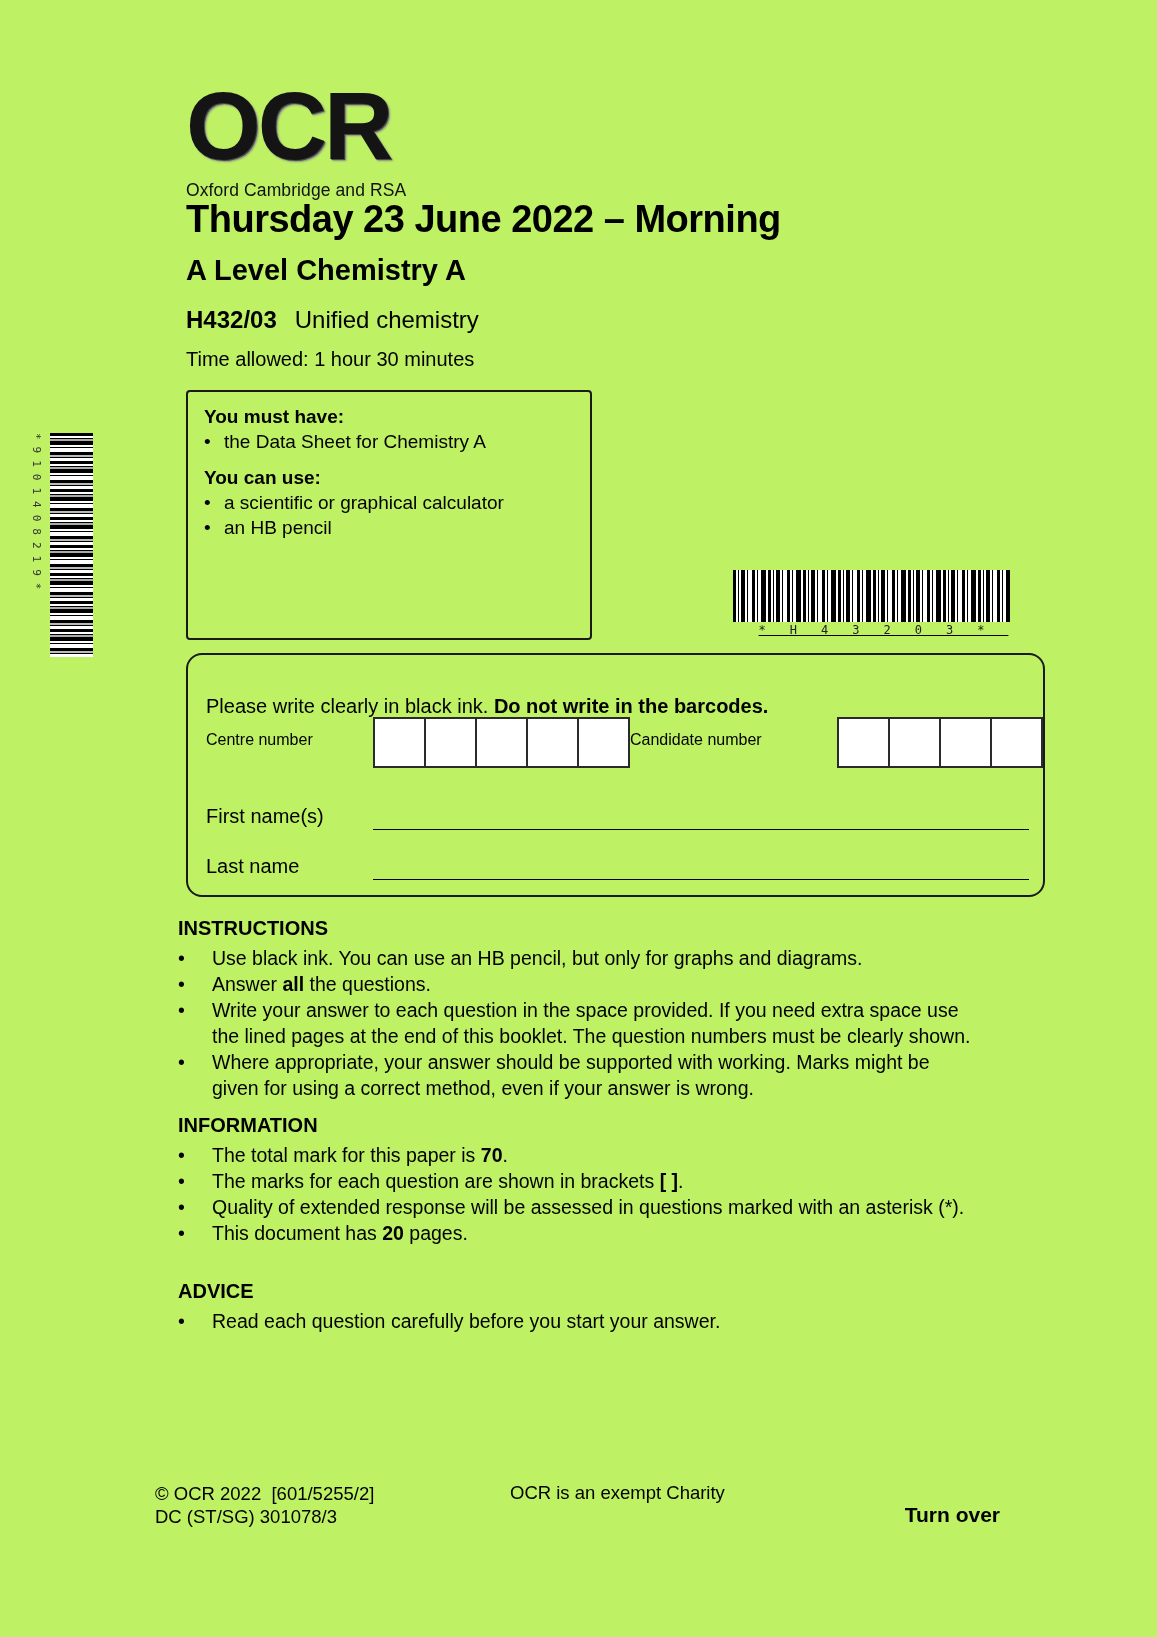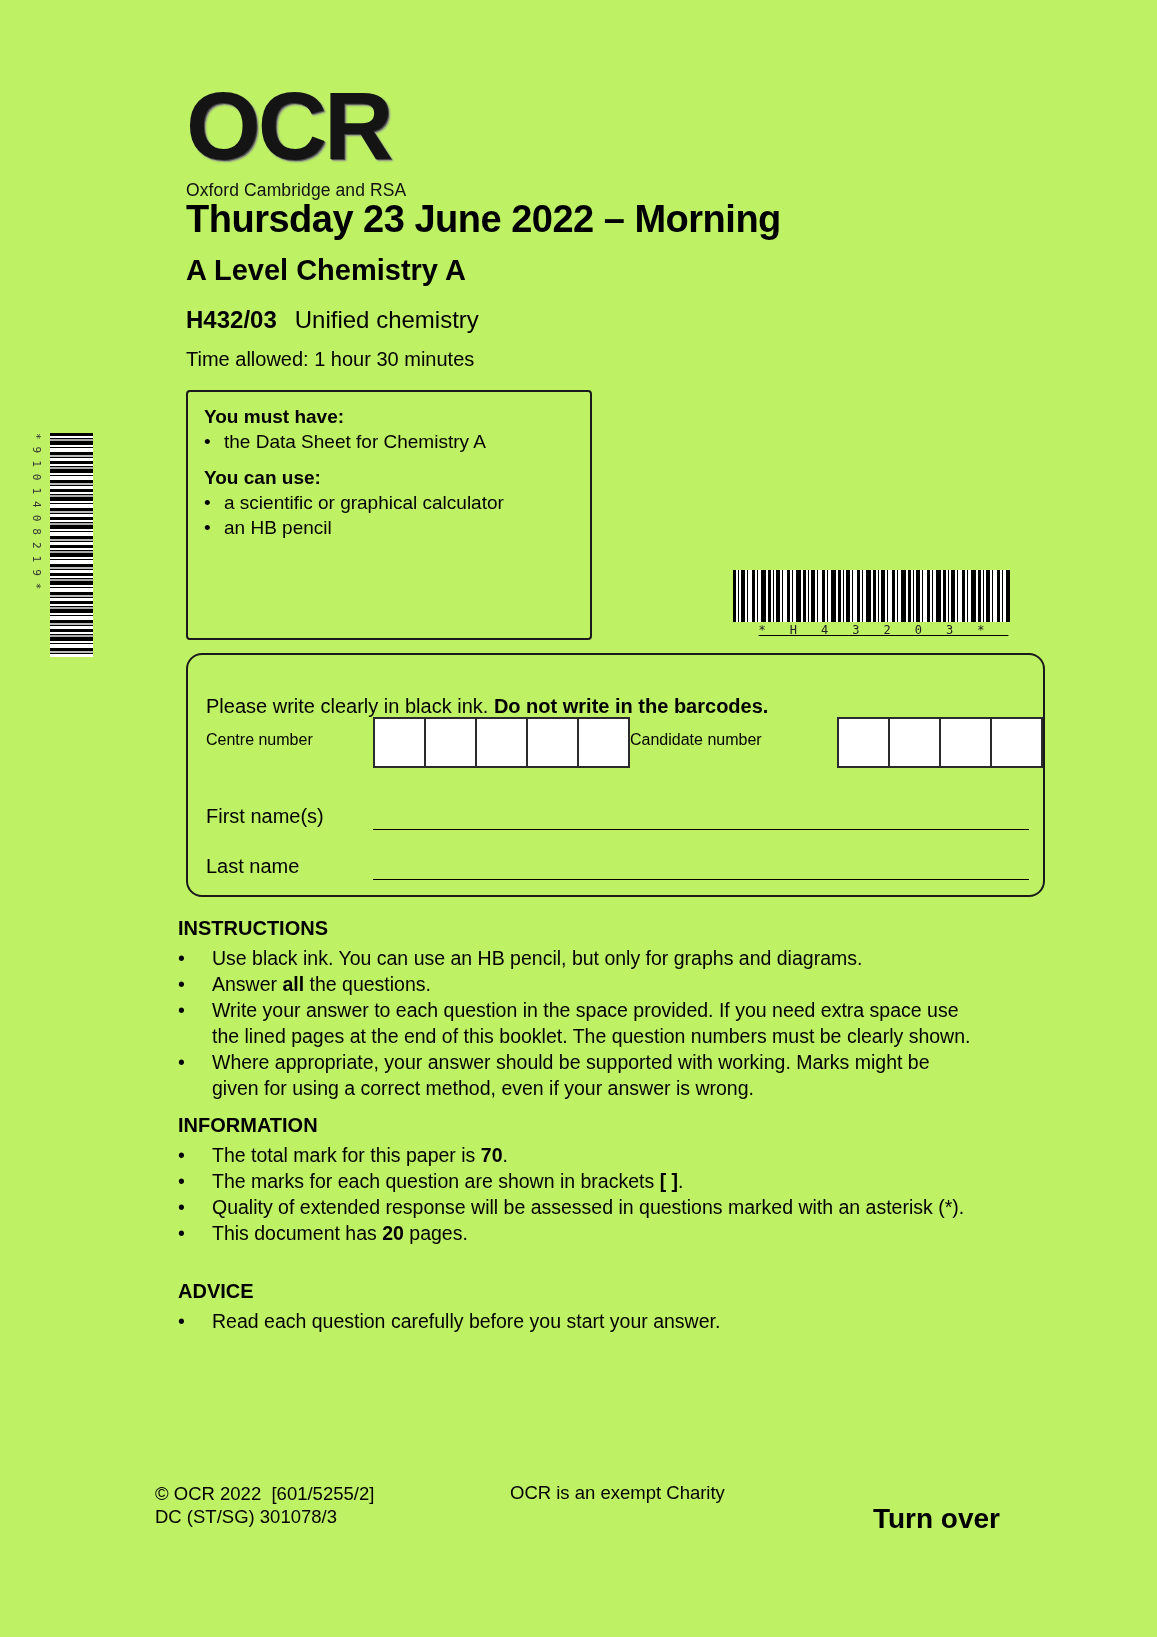--- a/index.html
+++ b/index.html
@@ -109,21 +109,21 @@
   .bullet-row .bt { white-space:pre-line; flex:1; }
   .bullet-row .b { font-weight:bold; }
 
   
   .footer-left {
     position:absolute; left:155px; top:1482px; font-size:18.5px; line-height:23px;
     white-space:pre;
   }
   .footer-charity { position:absolute; left:510px; top:1482px; font-size:18.5px; }
   .turn-over {
-    position:absolute; right:157px; top:1503px; font-size:28px; font-weight:bold;
+    position:absolute; right:157px; top:1503px; font-size:21px; font-weight:bold;
   }
 </style>
 </head>
 <body>
 
 <div class="page">
 
   <div class="logo">
     <div class="logo-text">OCR</div>
     <div class="logo-sub">Oxford Cambridge and RSA</div>

